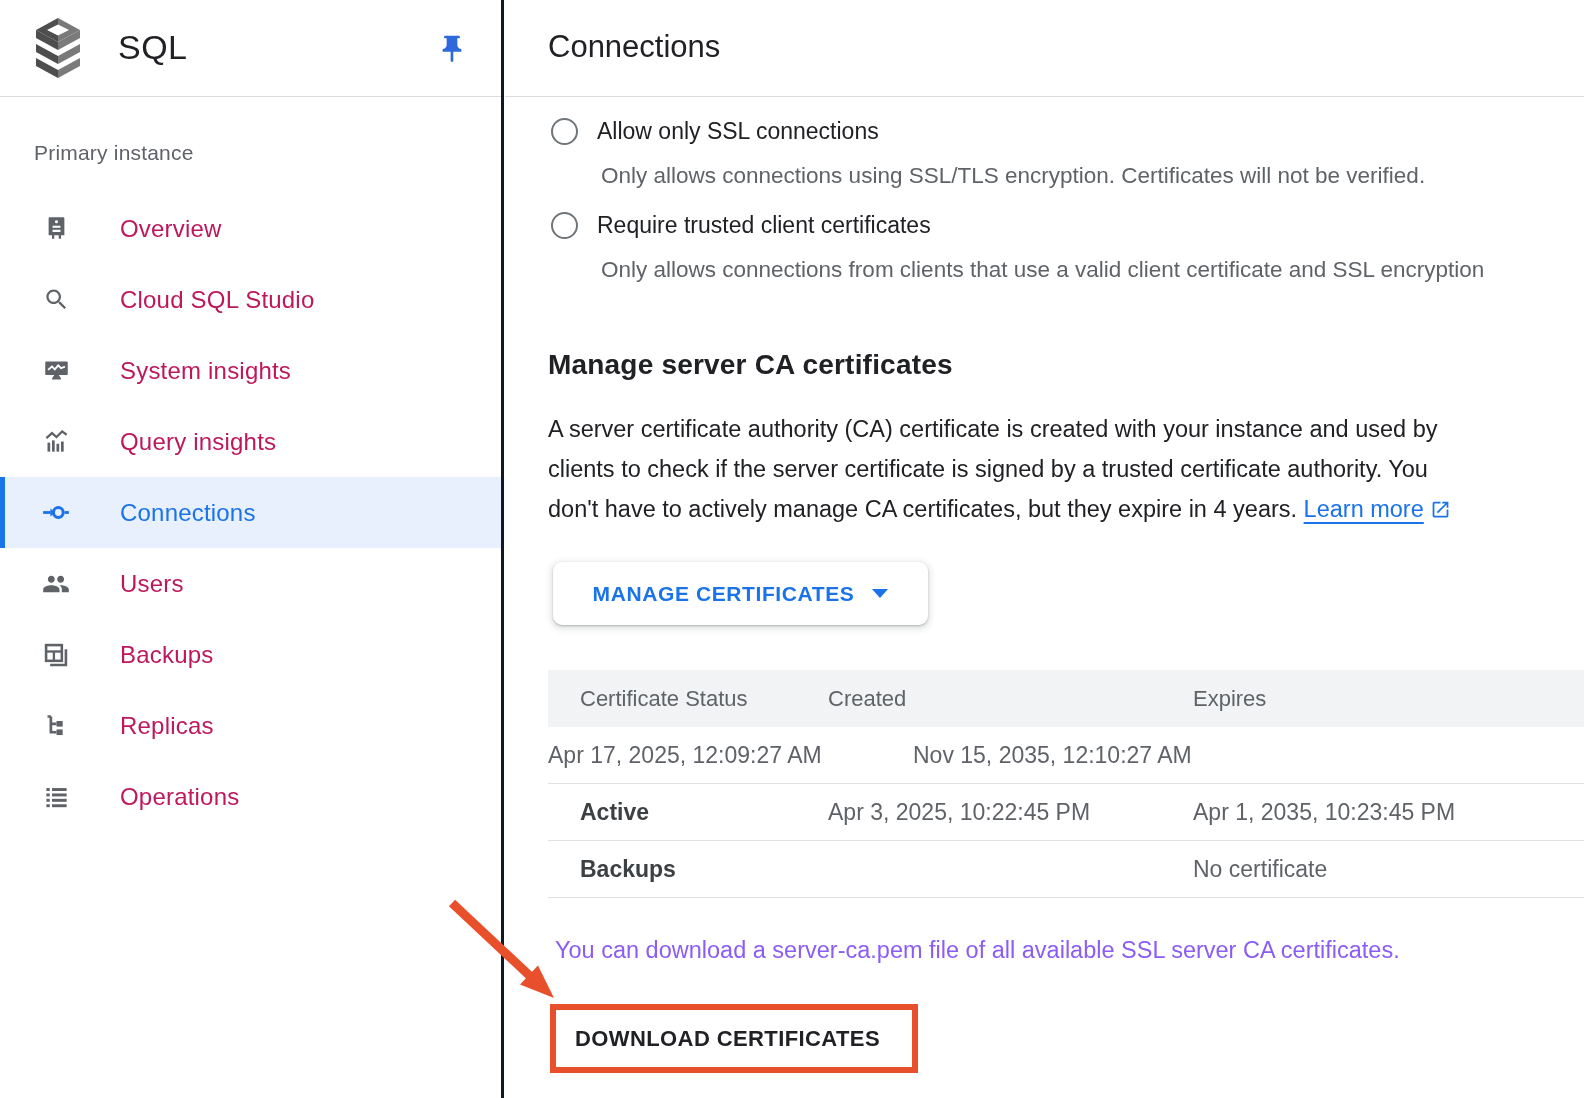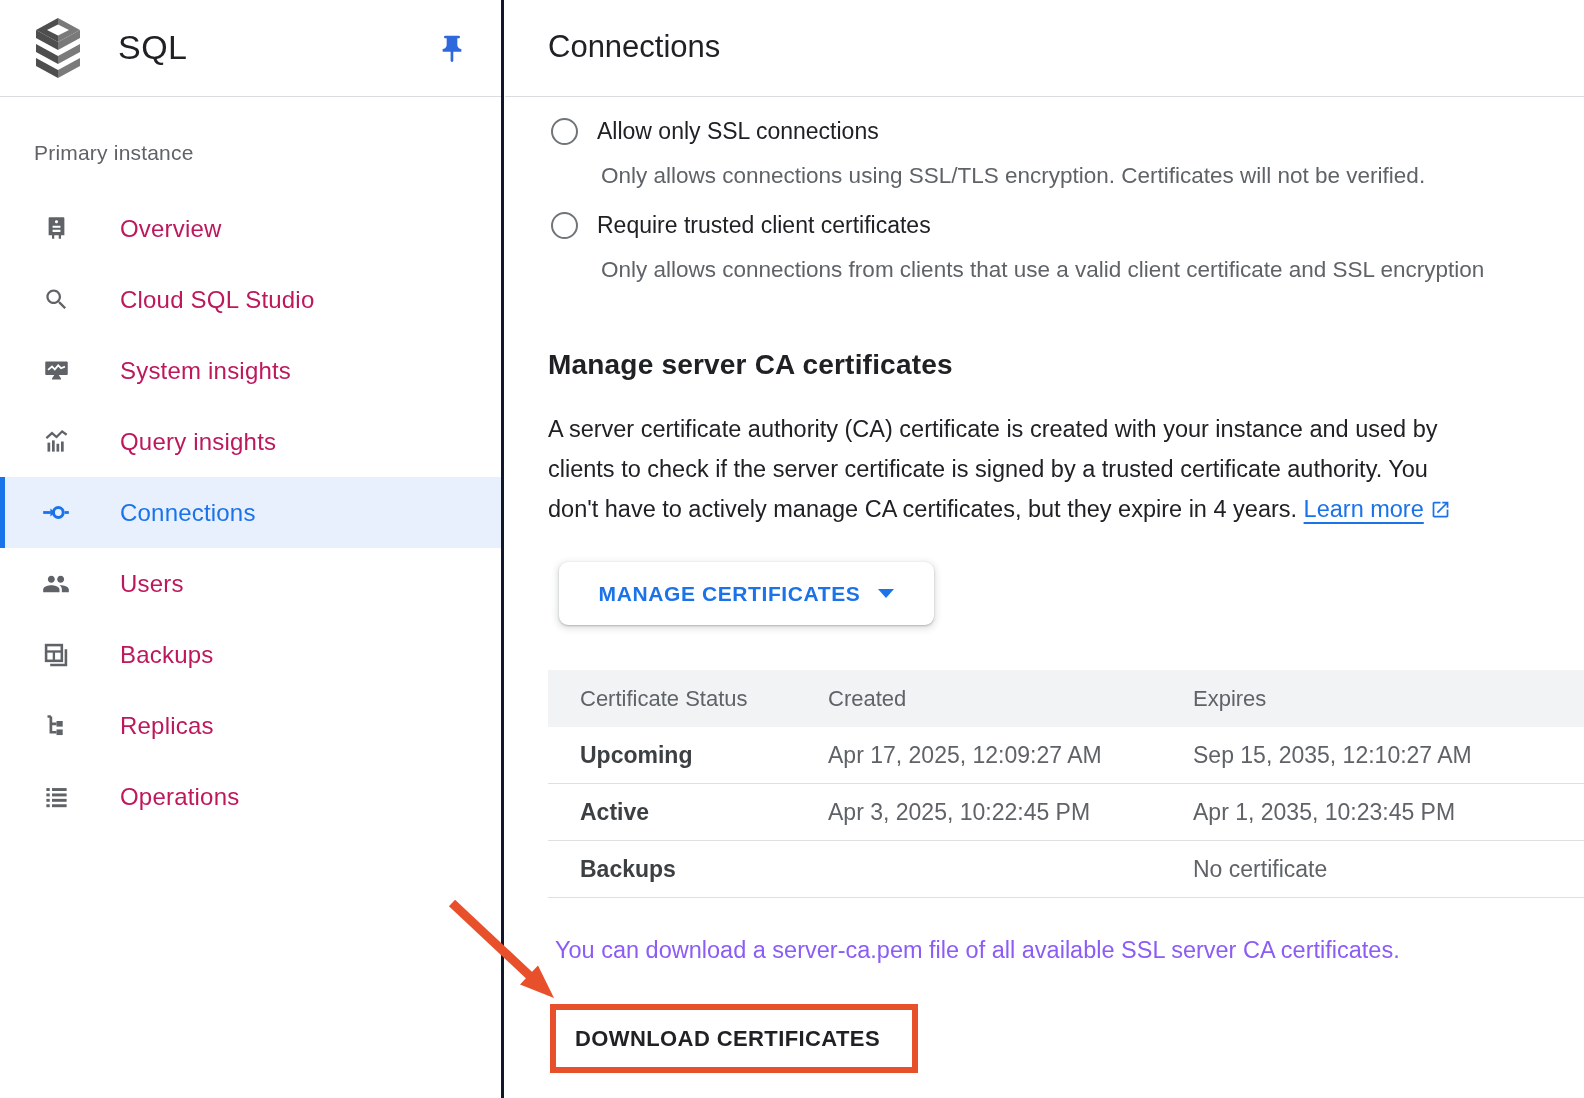--- a/index.html
+++ b/index.html
@@ -36,21 +36,21 @@
   #radio1 { left:46px; top:118px; }
   #desc1  { top:163px; }
   #radio2 { left:46px; top:212px; }
   #desc2  { top:257px; }
 
   #section-heading { position:absolute; left:43px; top:349px; font-size:28px; font-weight:700; color:#202124; letter-spacing:.2px; }
   #section-body { position:absolute; left:43px; top:409px; font-size:23.5px; line-height:40px; color:#202124; width:1010px; }
   #learn-more { color:#1a73e8; text-decoration:underline; text-underline-offset:5px; cursor:pointer; white-space:nowrap; }
   #external-icon { display:inline-block; vertical-align:-3px; margin-left:6px; }
 
-  #manage-btn { position:absolute; left:54px; top:562px; width:375px; height:63px; background:#fff; border:none; border-radius:9px;
+  #manage-btn { position:absolute; left:48px; top:562px; width:375px; height:63px; background:#fff; border:none; border-radius:9px;
     box-shadow:0 1px 2px rgba(60,64,67,.3), 0 2px 6px 2px rgba(60,64,67,.15);
     display:flex; align-items:center; justify-content:center; cursor:pointer;
     font-family:inherit; font-size:21px; font-weight:700; color:#1a73e8; letter-spacing:.6px; }
   #manage-caret { width:0; height:0; border-left:8px solid transparent; border-right:8px solid transparent; border-top:9px solid #1a73e8; margin-left:18px; }
 
   #cert-table { position:absolute; left:43px; top:670px; right:0; }
   .t-row { display:flex; align-items:center; height:57px; }
   .t-head { background:#f1f3f4; }
   .t-head .t-cell { color:#5f6368; font-size:22px; font-weight:400; }
   .t-body { border-bottom:1px solid #e0e0e0; }
@@ -232,23 +232,22 @@
       <span id="manage-caret"></span>
     </button>
 
     <div id="cert-table">
       <div class="t-row t-head">
         <div class="t-cell c-status">Certificate Status</div>
         <div class="t-cell c-created">Created</div>
         <div class="t-cell c-expires">Expires</div>
       </div>
       <div class="t-row t-body">
-        <div class="t-cell c-status">Upcoming</div>
         <div class="t-cell c-created">Apr 17, 2025, 12:09:27 AM</div>
-        <div class="t-cell c-expires">Sep 15, 2035, 12:10:27 AM</div>
+        <div class="t-cell c-expires">Nov 15, 2035, 12:10:27 AM</div>
       </div>
       <div class="t-row t-body">
         <div class="t-cell c-status">Active</div>
         <div class="t-cell c-created">Apr 3, 2025, 10:22:45 PM</div>
         <div class="t-cell c-expires">Apr 1, 2035, 10:23:45 PM</div>
       </div>
       <div class="t-row t-body">
         <div class="t-cell c-status">Backups</div>
         <div class="t-cell c-created"></div>
         <div class="t-cell c-expires">No certificate</div>

